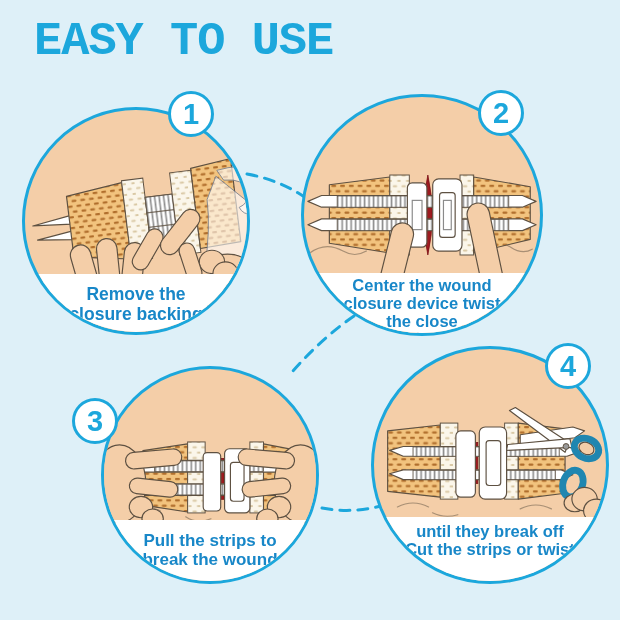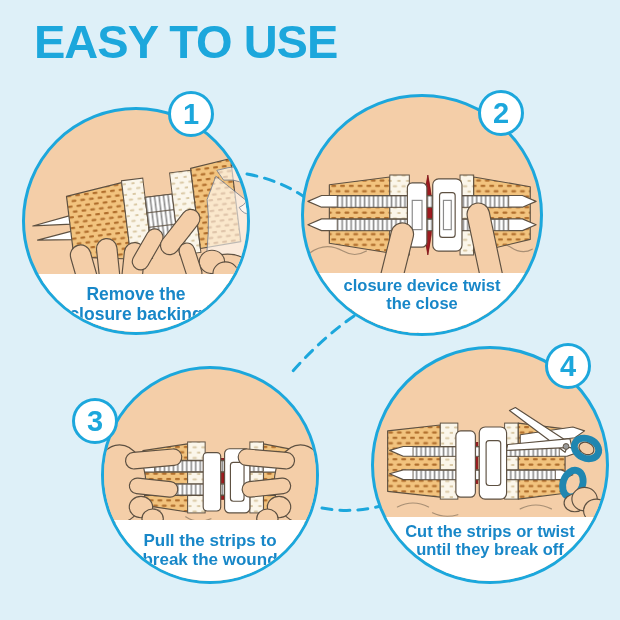--- a/index.html
+++ b/index.html
@@ -1,19 +1,19 @@
 <!DOCTYPE html>
 <html style="--background: #DEF0F8; --accent: #1CA7DC; --caption: #1887C8; --skin: #F4CEA8; --outline: #5E5142; --pad: #F2C37E; --padDash: #B06E2C; --pale: #FBF6EA; --paleDash: #D9C8A4; --rung: #8F8F8F; --wound: #9E1B20; --scissorsHandle: #1F86B0;"><head>
 <meta charset="utf-8">
 <style>
   html,body{margin:0;padding:0;}
   body{font-family:"Liberation Sans",sans-serif;}
   .canvas{position:relative;width:620px;height:620px;background:var(--background);overflow:hidden;}
   .title{position:absolute;left:34px;top:16px;margin:0;font-size:47px;line-height:1.1;
-         font-weight:bold;letter-spacing:-1px;color:var(--accent);}
+         font-weight:bold;letter-spacing:-1px;color:var(--accent);font-family:Liberation Mono, monospace;}
   .connectors{position:absolute;left:0;top:0;z-index:0;}
   .connectors path{fill:none;stroke:var(--accent);stroke-width:3;stroke-dasharray:10 8;stroke-linecap:round;}
   .step{position:absolute;z-index:1;}
   .circle{position:relative;border-radius:50%;border:3.5px solid var(--accent);
           background:var(--skin);overflow:hidden;box-sizing:border-box;}
   .circle svg{position:absolute;left:0;top:0;width:100%;height:100%;}
   .caption{position:absolute;left:0;right:0;bottom:0;background:#fff;text-align:center;
            font-weight:bold;color:var(--caption);z-index:2;}
   .caption span{display:block;}
   .badge{position:absolute;width:46px;height:46px;border-radius:50%;background:#fff;
@@ -143,20 +143,21 @@
           <ellipse class="hd" cx="86" cy="224" rx="38" ry="30"></ellipse>
         </g>
         <g class="hand">
           <rect class="hd" x="175" y="108" width="23" height="98" rx="11.5" transform="rotate(-12 186 157)"></rect>
           <ellipse class="hd" cx="200" cy="222" rx="40" ry="32"></ellipse>
         </g>
         <path class="ln" d="M54,200 q18,-14 34,-4"></path>
         <path class="ln" d="M202,192 q16,-10 30,0"></path>
       </svg>
       <div class="caption">
+        <span>Center the wound</span>
         <span>closure device twist</span>
         <span>the close</span>
       </div>
     </div>
     <div class="badge">
       <span>2</span>
     </div>
   </div>
 
   <div class="step" id="step3">
@@ -230,22 +231,22 @@
           <circle cx="197" cy="100" r="3" fill="#9a9a9a" stroke="#5E5142" stroke-width="1"></circle>
         </g>
         <g class="hand">
           <ellipse class="hd" cx="206" cy="158" rx="11" ry="9"></ellipse>
           <ellipse class="hd" cx="216" cy="154" rx="13" ry="12"></ellipse>
           <ellipse class="hd" cx="228" cy="166" rx="13" ry="12"></ellipse>
           <ellipse class="hd" cx="236" cy="180" rx="13" ry="12"></ellipse>
         </g>
       </svg>
       <div class="caption">
+        <span>until they break off</span>
         <span>Cut the strips or twist</span>
-        <span>until they break off</span>
       </div>
     </div>
     <div class="badge">
       <span>4</span>
     </div>
   </div>
 
 </div>
 
 </body></html>

